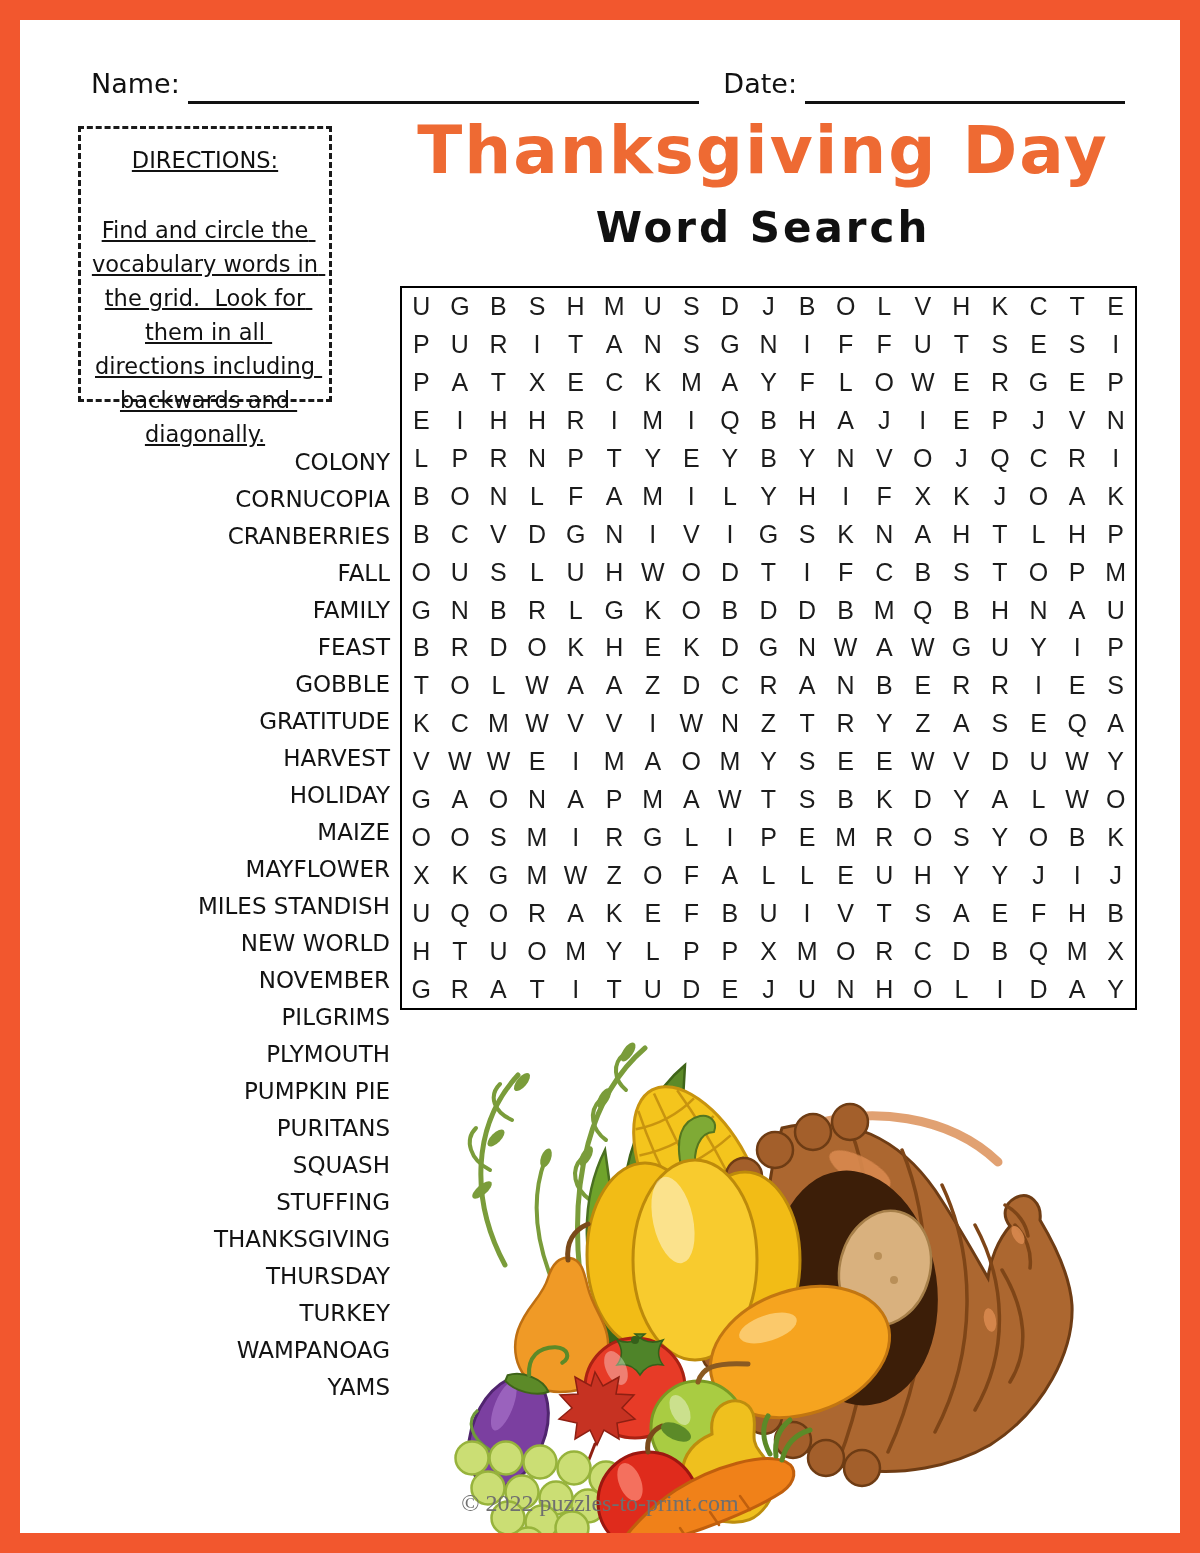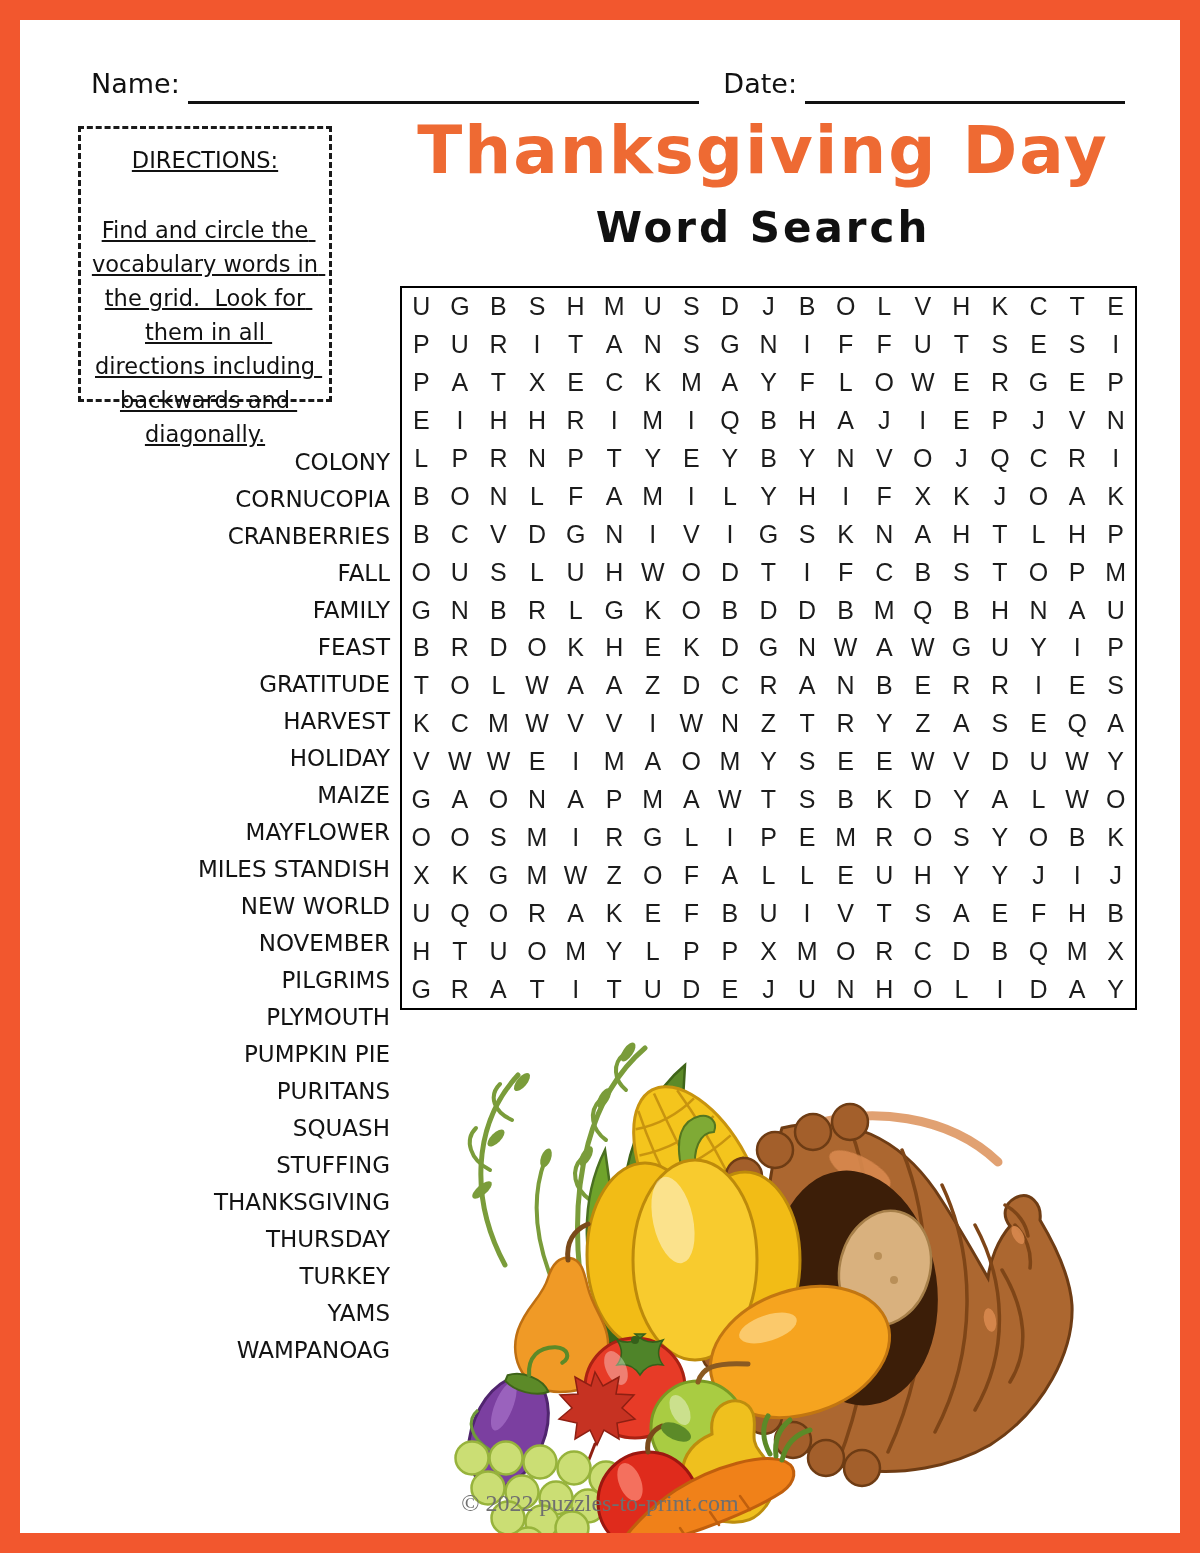--- a/index.html
+++ b/index.html
@@ -95,39 +95,40 @@
     <div class="body">Find and circle the vocabulary words in the grid.  Look for them in all directions including backwards and diagonally.</div>
   </div>
 
   <div class="word-list">
       <div class="word">COLONY</div>
       <div class="word">CORNUCOPIA</div>
       <div class="word">CRANBERRIES</div>
       <div class="word">FALL</div>
       <div class="word">FAMILY</div>
       <div class="word">FEAST</div>
+      <div class="word">GOBBLE</div>
       <div class="word">GRATITUDE</div>
       <div class="word">HARVEST</div>
       <div class="word">HOLIDAY</div>
       <div class="word">MAIZE</div>
       <div class="word">MAYFLOWER</div>
       <div class="word">MILES STANDISH</div>
       <div class="word">NEW WORLD</div>
       <div class="word">NOVEMBER</div>
       <div class="word">PILGRIMS</div>
       <div class="word">PLYMOUTH</div>
       <div class="word">PUMPKIN PIE</div>
       <div class="word">PURITANS</div>
       <div class="word">SQUASH</div>
       <div class="word">STUFFING</div>
       <div class="word">THANKSGIVING</div>
       <div class="word">THURSDAY</div>
       <div class="word">TURKEY</div>
+      <div class="word">WAMPANOAG</div>
       <div class="word">YAMS</div>
-      <div class="word">WAMPANOAG</div>
     </div>
 
   <div class="grid" style="grid-template-columns: repeat(19, 1fr); grid-template-rows: repeat(19, 1fr);">
       <div class="cell">U</div>
       <div class="cell">G</div>
       <div class="cell">B</div>
       <div class="cell">S</div>
       <div class="cell">H</div>
       <div class="cell">M</div>
       <div class="cell">U</div>

